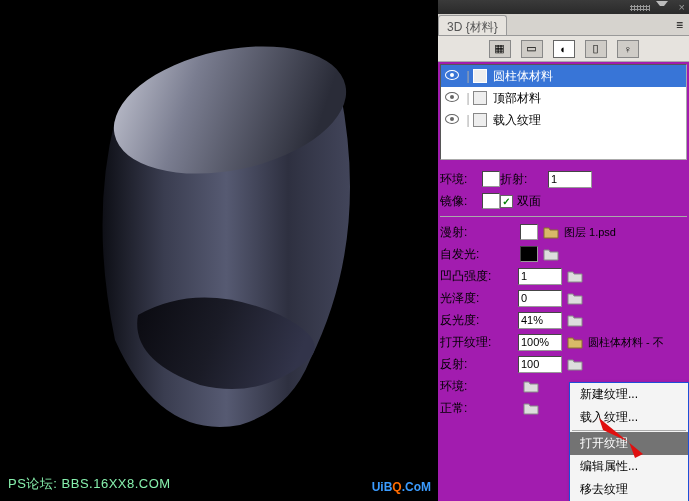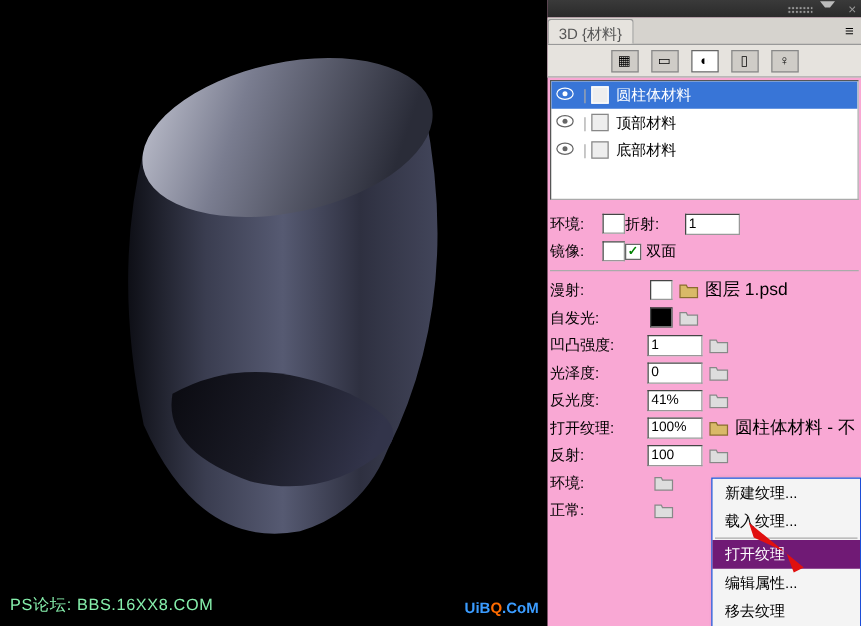--- a/index.html
+++ b/index.html
@@ -4,21 +4,21 @@
 <style>
   * { box-sizing: border-box; margin: 0; padding: 0; font-family: "Microsoft YaHei", SimSun, sans-serif; font-size: 12px; }
   body { width: 689px; height: 501px; background: #000; position: relative; overflow: hidden; }
   .viewport { position: absolute; left: 0; top: 0; width: 438px; height: 501px; background: #000; }
   .cylinder-svg { position: absolute; left: 60px; top: 40px; }
   .watermark { position: absolute; color: #86efac; font-family: Arial, sans-serif; }
   .wm1 { left: 8px; bottom: 8px; font-size: 13px; letter-spacing: 0.5px; }
   .wm2 { right: 258px; bottom: 6px; font-size: 16px; color: #3b9cff; font-weight: bold; }
   .wm2 .c { color: #ff6b00; }
 
-  .panel { position: absolute; right: 0; top: 0; width: 251px; height: 501px; background: #f9a8d4; }
+  .panel { position: absolute; right: 0; top: 0; width: 251px; height: 501px; background: #a21caf; }
   .panel-top { height: 14px; background: linear-gradient(#3a3a3a,#2a2a2a); color: #bbb; font-size: 9px; line-height: 14px; padding-right: 4px; text-align: right; }
   .dots { display: inline-block; width: 20px; height: 6px; background: radial-gradient(circle 1px,#999 1px,transparent 1.2px) 0 0/3px 3px; vertical-align: middle; margin-right: 4px;}
   .panel-top .icons { float: right; }
   .panel-top .icons span { display:inline-block; width:12px; height:10px; margin-left:2px; }
   .triangle { width:0; height:0; border-left:4px solid transparent; border-right:4px solid transparent; border-top:5px solid #bbb; display:inline-block; }
   .x-icon::before { content:"×"; font-size:11px; color:#999;}
   .tab-bar { height: 22px; background: #d6d3ce; border-bottom: 1px solid #999; display: flex; }
   .tab { padding: 3px 8px 0 8px; color: #555; }
   .tab.active { background: #e6e3de; border: 1px solid #999; border-bottom: none; border-radius: 3px 3px 0 0; margin-top:1px; }
   .tab-menu { margin-left: auto; padding: 4px 6px; }
@@ -37,25 +37,25 @@
   .eye-icon::after { content:''; position:absolute; left:4px; top:2px; width:4px; height:4px; background:#666; border-radius:50%; }
   .mat-row.sel .eye-icon { border-color:#fff; } .mat-row.sel .eye-icon::after { background:#fff; }
 
   .props { padding: 6px 2px 0 2px; }
   .prop-row { display: flex; align-items: center; height: 22px; }
   .prop-label { width: 78px; text-align: left; padding-right: 4px; color: #000; }
   .prop-input { width: 44px; height: 17px; border: 1px inset #999; background: #fff; padding: 0 2px; font-size: 11px; }
   .swatch { width: 18px; height: 16px; border: 1px inset #999; margin-left: 2px; }
   .folder-icon, .link-icon { width: 18px; height: 16px; margin-left: 4px; display:inline-flex; align-items:center; justify-content:center; color:#555; }
   .chk { width:13px; height:13px; border:1px solid #666; background:#fff; display:inline-flex; align-items:center; justify-content:center; margin-right:4px; font-size:10px; color:#008000; font-weight:bold; }
-  .texture-label { font-size:14px; color:#000; margin-left:4px; white-space:nowrap; overflow:hidden; }
+  .texture-label { font-size:11px; color:#000; margin-left:4px; white-space:nowrap; overflow:hidden; }
 
   .ctx-menu { position: absolute; right: 0; top: 382px; width: 120px; background: #f4f4f4; border: 1px solid #1d4ed8; box-shadow: 2px 2px 4px rgba(0,0,0,0.4); }
   .ctx-item { padding: 3px 10px; font-size: 12px; }
-  .ctx-item.hl { background: #701a75; color: #fff; }
+  .ctx-item.hl { background: #737373; color: #fff; }
   .ctx-sep { height:1px; background:#aaa; margin:1px 2px; }
 
   .red-arrow { position: absolute; right: 40px; top: 418px; pointer-events:none; }
 
   svg.folder { width:16px; height:14px; }
 </style>
 </head>
 <body>
 
 <div class="viewport">
@@ -120,21 +120,21 @@
     <div class="mat-row">
       <span class="mat-eye"><span class="eye-icon"></span></span>
       <span class="mat-sep">|</span>
       <span class="mat-swatch"></span>
       <span>顶部材料</span>
     </div>
     <div class="mat-row">
       <span class="mat-eye"><span class="eye-icon"></span></span>
       <span class="mat-sep">|</span>
       <span class="mat-swatch"></span>
-      <span>底部材料</span>
+      <span>载入纹理</span>
     </div>
   </div>
 
   <div class="props">
     <div class="prop-row">
       <span class="prop-label" style="width:40px">环境:</span>
       <span class="swatch" style="background:#fff"></span>
       <span class="prop-label" style="width:48px">折射:</span>
       <input class="prop-input" value="1" style="">
     </div>

